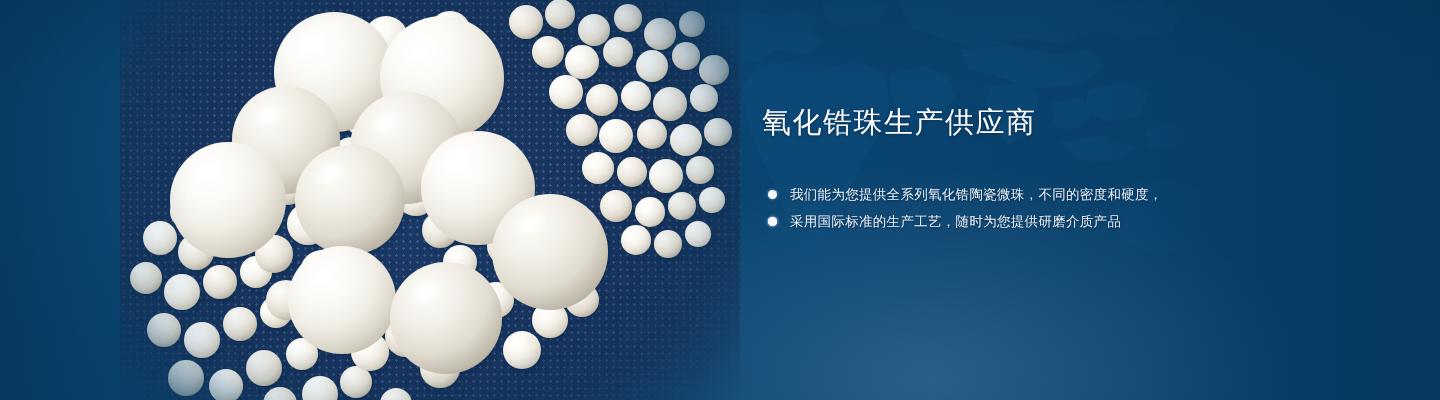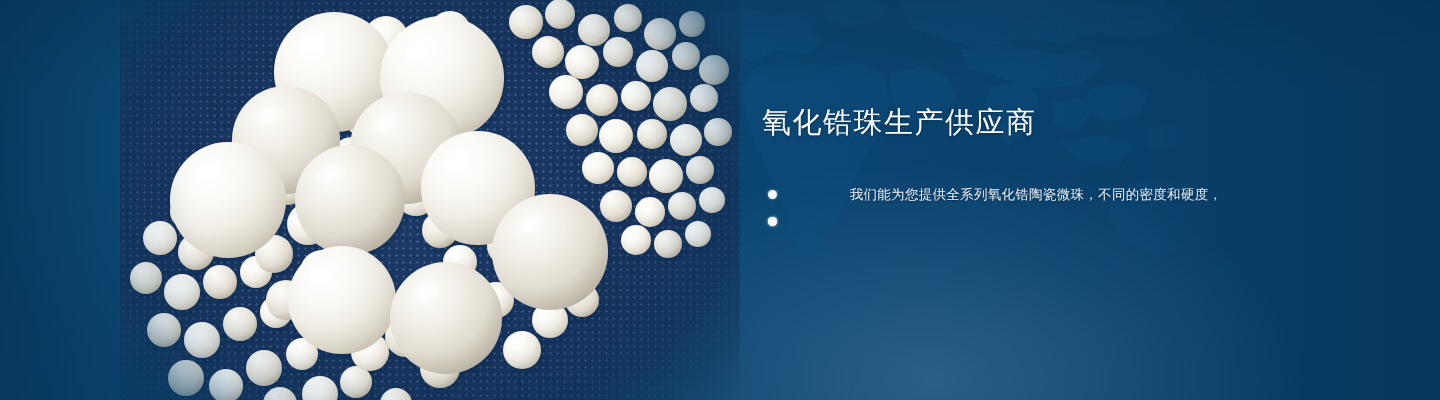--- a/index.html
+++ b/index.html
@@ -76,21 +76,21 @@
     font-size:29px;
     font-weight:400;
     color:#ffffff;
     letter-spacing:1.5px;
     line-height:1.25;
     text-shadow:0 1px 3px rgba(0,20,45,.45);
     white-space:nowrap;
   }
   .bullets{
     list-style:none;
-    margin:43px 0 2px 0;padding:0;text-align:center;
+    margin:43px 0 2px 0;padding:0;
   }
   .bullet{
     position:relative;
     padding-left:28px;
     margin-bottom:4px;
     color:#eef4fa;
     font-size:13.5px;
     line-height:23px;
     letter-spacing:.3px;
     text-shadow:0 1px 2px rgba(0,18,40,.5);
@@ -313,18 +313,19 @@
         <span class="dot"></span>
         <span>我们能为您提供全系列氧化锆陶瓷微珠，不同的密度和硬度，</span>
       </li>
 
       <li class="bullet">
         <span class="dot"></span>
       </li>
 
       <li class="bullet">
         <span class="dot"></span>
+        <span>采用国际标准的生产工艺，随时为您提供研磨介质产品</span>
       </li>
 
     </ul>
   </div>
 
 </div>
 
 </body></html>

